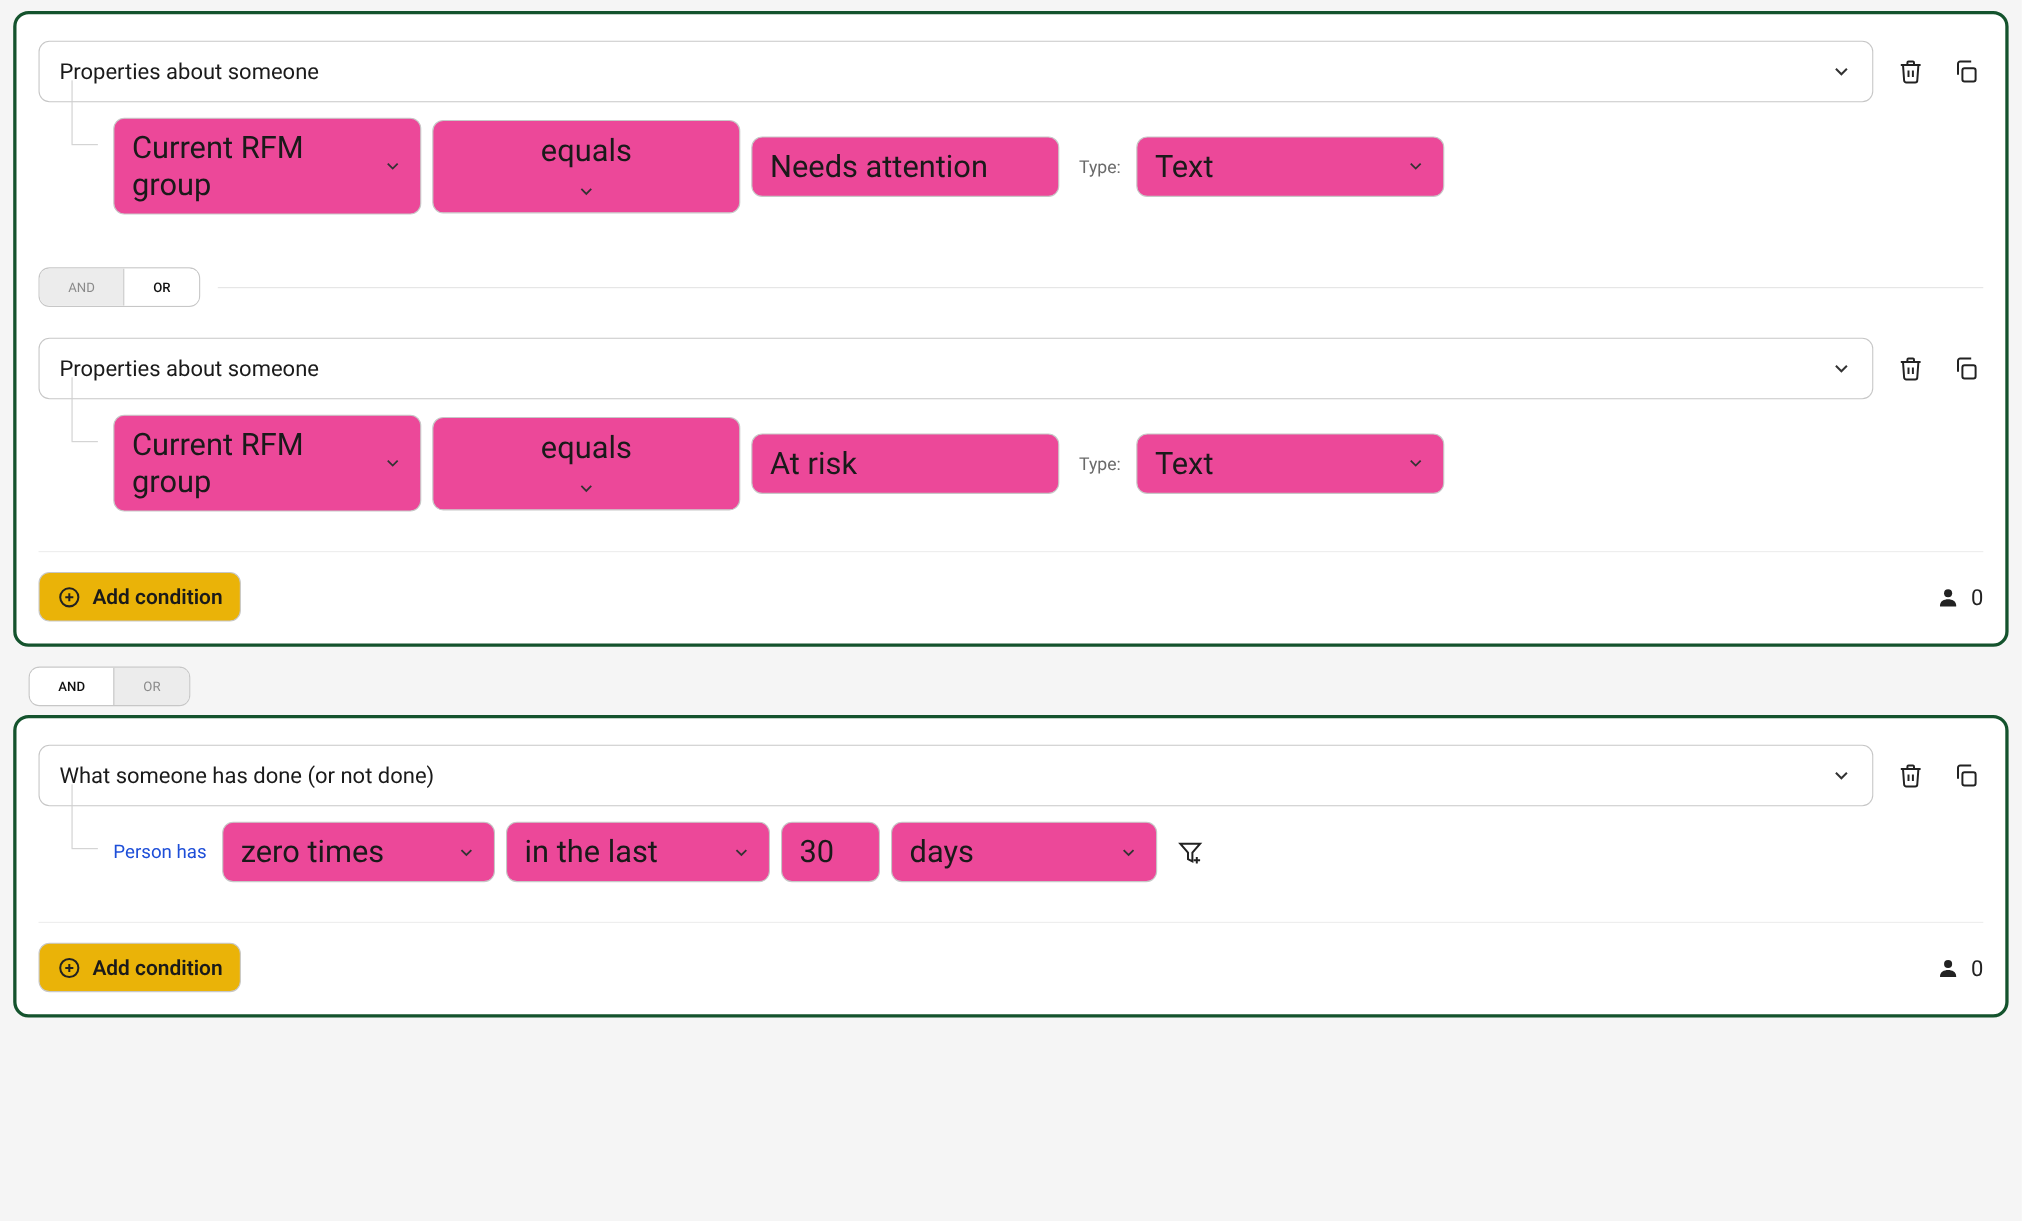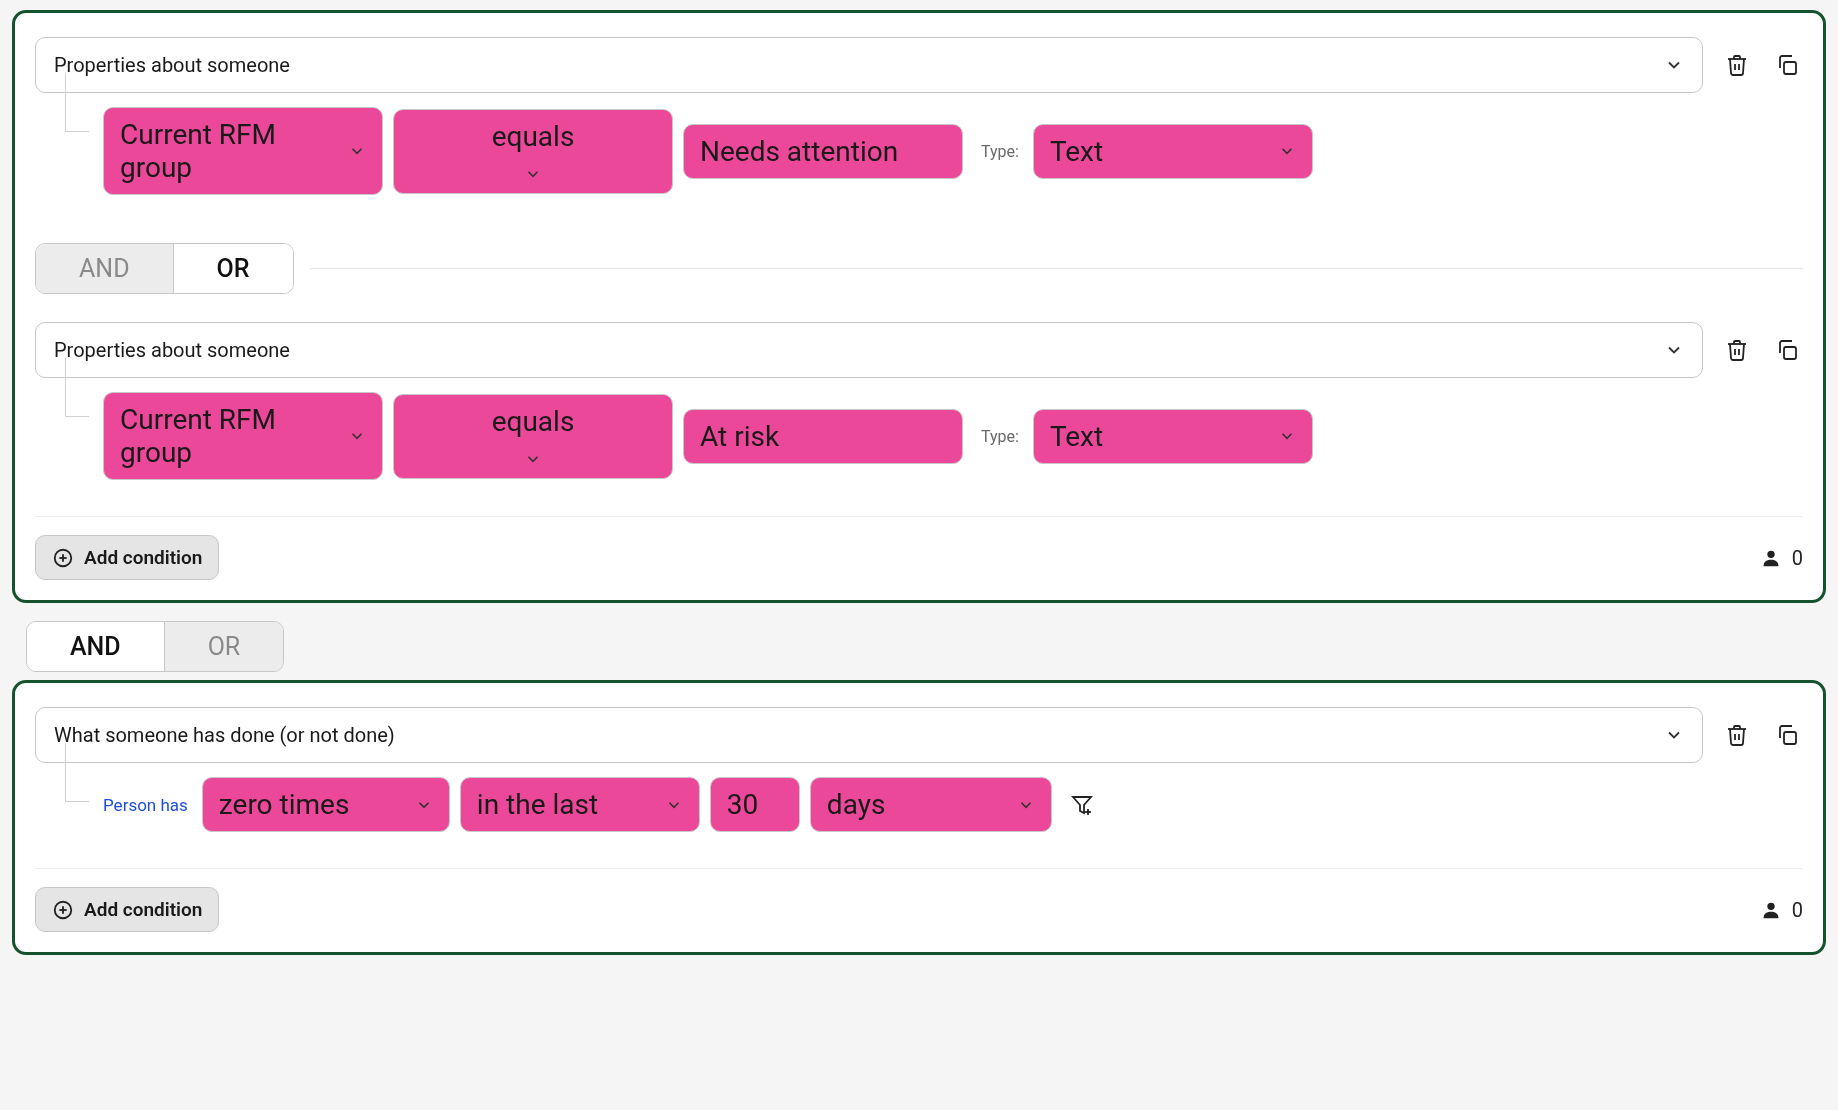--- a/index.html
+++ b/index.html
@@ -106,22 +106,22 @@
     font-size: 17px;
     white-space: nowrap;
   }
   .toggle-pair {
     display: inline-flex;
     border: 1px solid #c7c7c7;
     border-radius: 10px;
     overflow: hidden;
   }
   .toggle-pair .opt {
-    padding: 10px 43px;
-    font-size: 25px;
+    padding: 10px 26px;
+    font-size: 12px;
     cursor: pointer;
     background: #fff;
     color: #555;
   }
   .toggle-pair .opt.active {
     background: #fff;
     color: #111;
     font-weight: 500;
   }
   .toggle-pair .opt.inactive {
@@ -154,21 +154,21 @@
     padding-top: 18px;
     border-top: 1px solid #ededed;
   }
   .add-btn {
     display: inline-flex;
     align-items: center;
     gap: 10px;
     border: 1px solid #c7c7c7;
     border-radius: 10px;
     padding: 10px 16px;
-    background: #e5e5e5;
+    background: #eab308;
     cursor: pointer;
     font-size: 19px;
     font-weight: 600;
   }
   .count-disp {
     display: inline-flex;
     align-items: center;
     gap: 10px;
     font-size: 20px;
     color: #222;

